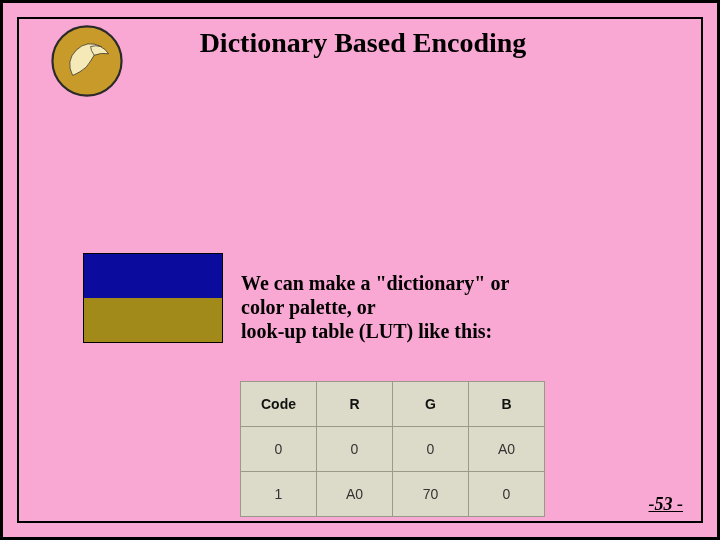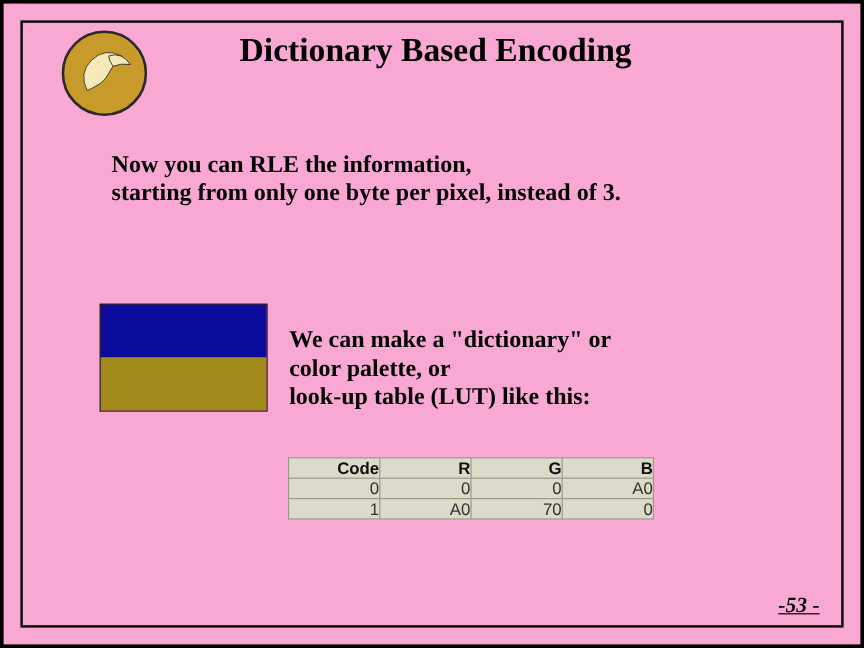--- a/index.html
+++ b/index.html
@@ -84,22 +84,22 @@
     position: absolute;
     top: 378px;
     left: 237px;
     border-collapse: collapse;
     font-family: Arial, sans-serif;
     font-size: 14px;
     background: #dcdac8;
   }
   .lut th, .lut td {
     border: 1px solid #9a9a88;
-    padding: 0 0;
-    text-align: right;
+    padding: 14px 0;
+    text-align: center;
     color: #333;
   }
   .lut th {
     font-weight: bold;
     background: #dcdac8;
     color: #111;
   }
   .lut .c0 { width: 76px; }
   .lut .c1 { width: 76px; }
   .lut .c2 { width: 76px; }
@@ -125,21 +125,20 @@
   <div class="logo">
     <svg viewBox="0 0 100 100">
       <circle cx="50" cy="50" r="48" fill="#c79a2a" stroke="#2a2a2a" stroke-width="3"></circle>
       <path d="M30 70 Q20 50 35 35 Q50 20 70 30 Q60 40 55 50 Q50 60 40 65 Q35 68 30 70 Z" fill="#f5e9b8" stroke="#2a2a2a" stroke-width="1"></path>
       <path d="M55 30 Q70 25 80 40 Q70 38 60 42 Q55 35 55 30 Z" fill="#f5e9b8" stroke="#2a2a2a" stroke-width="1"></path>
     </svg>
   </div>
 
   <div class="title">Dictionary Based Encoding</div>
 
-  <div class="para1">Now you can RLE the information,<br>starting from only one byte per pixel, instead of 3.</div>
 
   <div class="swatch">
     <div class="top"></div>
     <div class="bot"></div>
   </div>
 
   <div class="para2">We can make a "dictionary" or<br>color palette, or<br>look-up table (LUT) like this:</div>
 
   <table class="lut">
     <thead>

